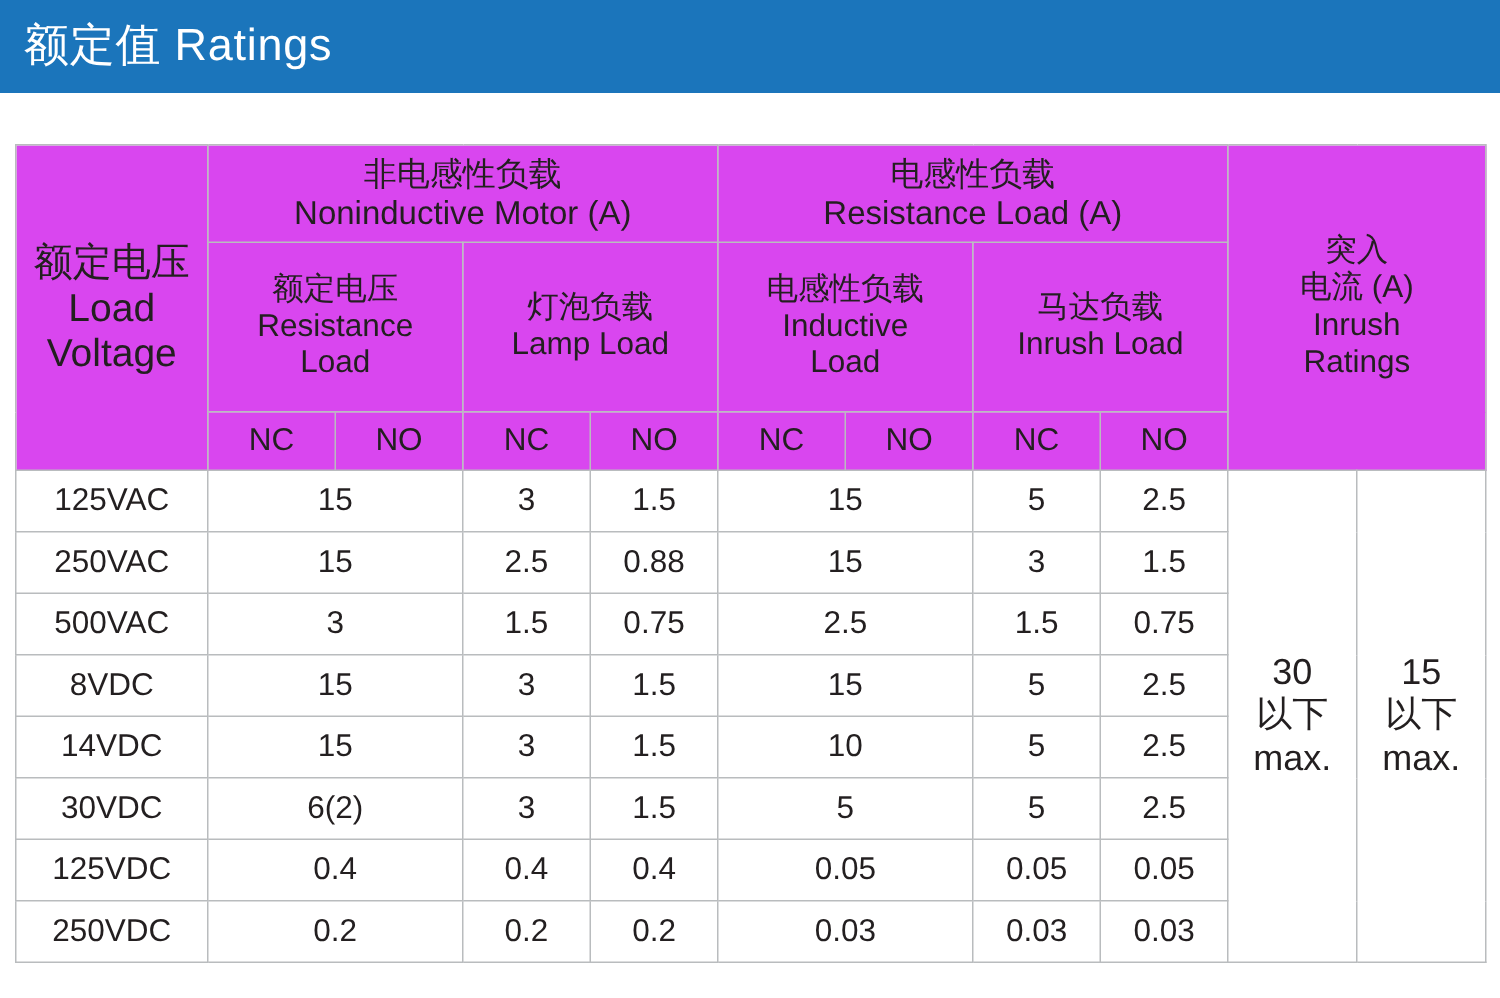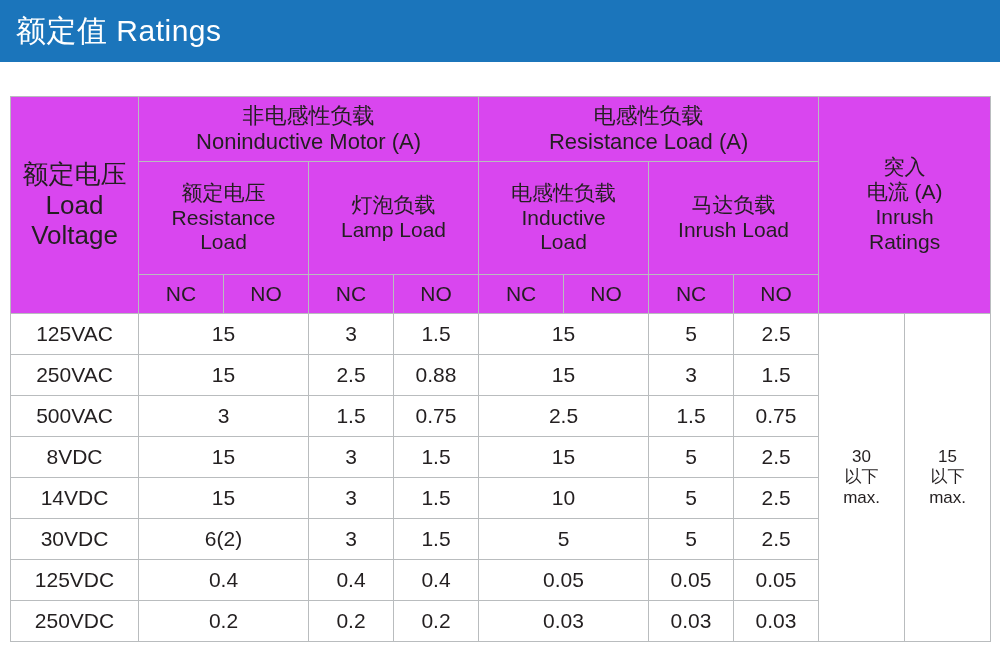--- a/index.html
+++ b/index.html
@@ -87,21 +87,21 @@
   }
   tbody td {
     background: #ffffff;
     height: 40px;
     font-size: 21px;
   }
   tbody td.volt {
     font-size: 21px;
   }
   .inrush-val {
-    font-size: 17px;
+    font-size: 24px;
     line-height: 1.6;
   }
   .cn {
     display: block;
   }
   .en {
     display: block;
   }
 </style>
 </head>

